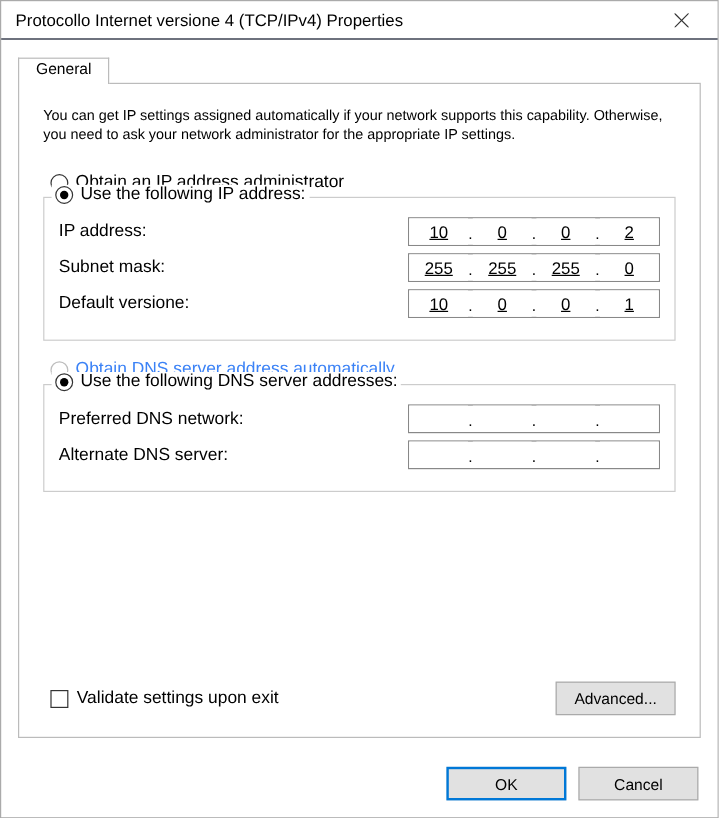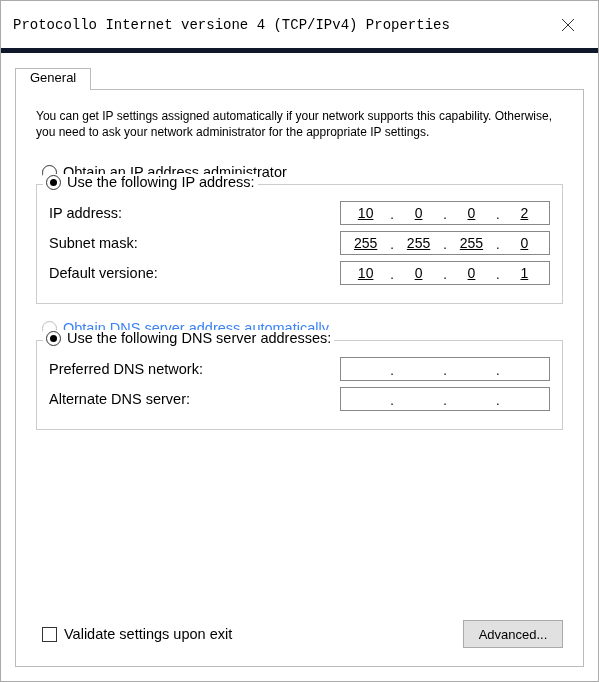--- a/index.html
+++ b/index.html
@@ -12,26 +12,25 @@
   }
   .window {
     width: 599px;
     height: 682px;
     border: 1px solid #aaa;
     display: flex;
     flex-direction: column;
     background: #fff;
   }
   .titlebar {
-    height: 52px;
+    height: 32px;
     display: flex;
     align-items: center;
     padding: 0 10px 0 12px;
-    border-bottom: 5px solid #0f172a;
-    font-family: Liberation Mono, monospace;
+    border-bottom: 1px solid #0f172a;
   }
   .titlebar-title {
     flex: 1;
     font-size: 14px;
   }
   .close-btn {
     width: 40px;
     height: 30px;
     display: flex;
     align-items: center;
@@ -283,13 +282,17 @@
         <div class="check-row">
           <span class="checkbox"></span>
           <span>Validate settings upon exit</span>
         </div>
         <div class="btn">Advanced...</div>
       </div>
 
     </div>
   </div>
 
+  <div class="footer">
+    <div class="btn primary">OK</div>
+    <div class="btn">Cancel</div>
+  </div>
 </div>
 
 </body></html>

